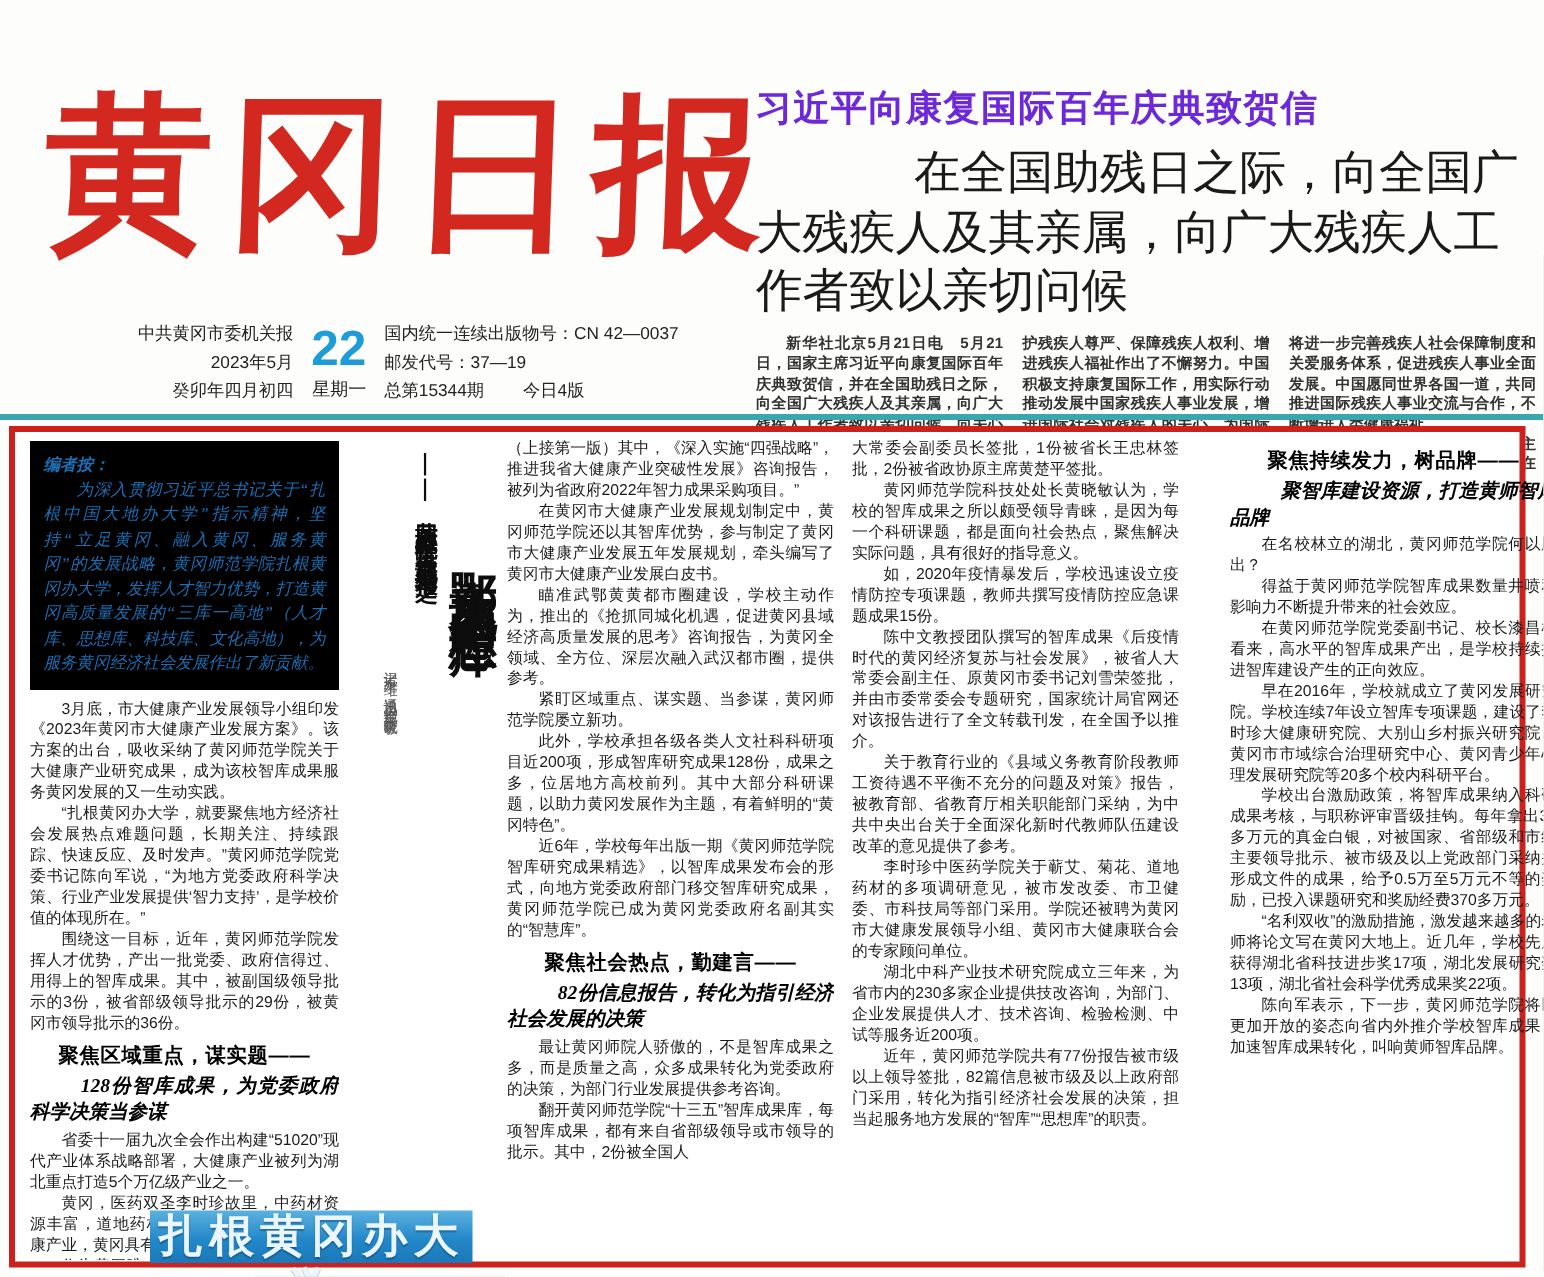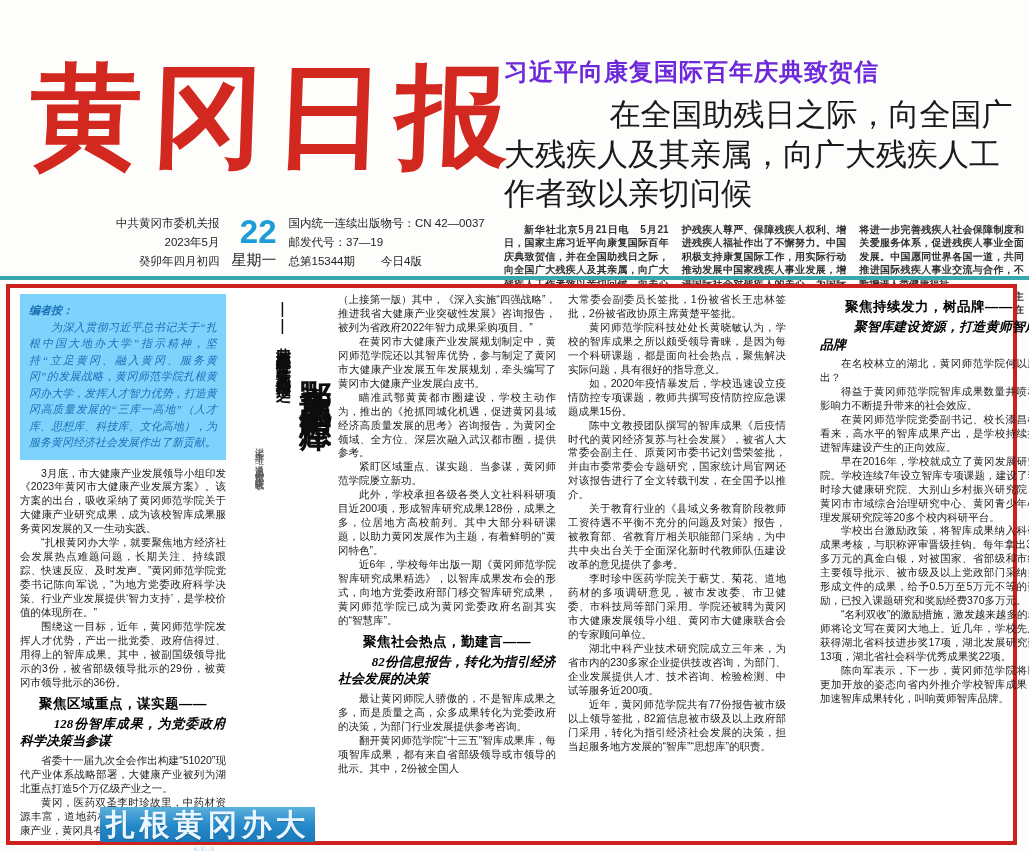--- a/index.html
+++ b/index.html
@@ -5,26 +5,26 @@
   * { margin:0; padding:0; box-sizing:border-box; }
   html,body { background:#e8e8e8; }
   body { font-family:"Liberation Sans","DejaVu Sans",sans-serif; }
   .page { position:relative; width:1029px; height:851px; background:#fdfdfb; overflow:hidden; margin:0 auto; }
 
   
   .brand { position:absolute; left:30px; top:52px; width:478px; font-size:112px; line-height:1.15;
            font-family:"DejaVu Serif","Liberation Serif",serif; font-weight:bold; color:#d3281f;
            letter-spacing:10px; white-space:nowrap; transform:skewX(-2deg); }
   .pubinfo { position:absolute; left:92px; top:214px; display:flex; align-items:flex-start; gap:12px;
-             font-size:11.5px; color:#222;margin-left:24px; }
+             font-size:11.5px; color:#222; }
   .pub-left { text-align:right; line-height:1.65; }
   .pub-day { text-align:right; margin-top:2px; }
   .day-num { font-size:33px; font-weight:bold; color:#1e9cd7; line-height:0.95;
              font-family:"Liberation Sans",sans-serif; }
-  .weekday { font-size:15px; margin-top:4px; }
+  .weekday { font-size:12px; margin-top:4px; }
   .pub-right { line-height:1.65; }
   .pub-right-row { display:flex; gap:26px; }
 
   
   .topstory { position:absolute; left:504px; top:56px; width:520px; }
   .ts-headline { font-size:24px; font-weight:900; color:#6d28d9; letter-spacing:1px; white-space:nowrap; }
   .ts-sub { font-size:31px; color:#1a1a1a; line-height:1.28; text-indent:3.4em; margin-top:7px; }
   .ts-cols { display:flex; gap:13px; margin-top:9px; height:100px; overflow:hidden; }
   .ts-col { flex:1; font-size:10px; line-height:1.34; color:#333; text-align:justify;font-weight:bold; }
   .ts-col p { text-indent:2em; }
@@ -38,21 +38,21 @@
 
   .body-col { position:absolute; font-size:10.5px; line-height:1.33; color:#1b1b1b;
               text-align:justify; overflow:hidden; }
   .body-col p { text-indent:2em; }
   .body-col p.ni { text-indent:0; }
   .col1 { left:20px; top:294px; width:206px; height:546px; }
   .col3 { left:338px; top:293px; width:218px; height:548px; }
   .col4 { left:568px; top:293px; width:218px; height:548px; }
   .col5 { left:796px; top:293px; width:218px; height:548px;margin-left:24px; }
 
-  .ed-box { background:#7dd3fc; padding:8px 9px 9px; margin-bottom:7px;
+  .ed-box { background:#000000; padding:8px 9px 9px; margin-bottom:7px;
             font-family:"Liberation Serif","DejaVu Serif",serif; font-style:italic;
             color:#1a6fb5; font-size:11px; line-height:1.5; text-align:justify; }
   .ed-label { font-weight:bold; display:block; }
   .ed-text { text-indent:2em; }
 
   .subhead-a { font-weight:bold; font-size:13.5px; color:#000; text-align:center; text-indent:0;
                margin:5px 0 2px; letter-spacing:0.5px; }
   .subhead-b { font-family:"Liberation Serif","DejaVu Serif",serif; font-weight:bold; font-style:italic;
                font-size:13px; color:#000; text-indent:2.6em; line-height:1.35; margin-bottom:4px; }
 

